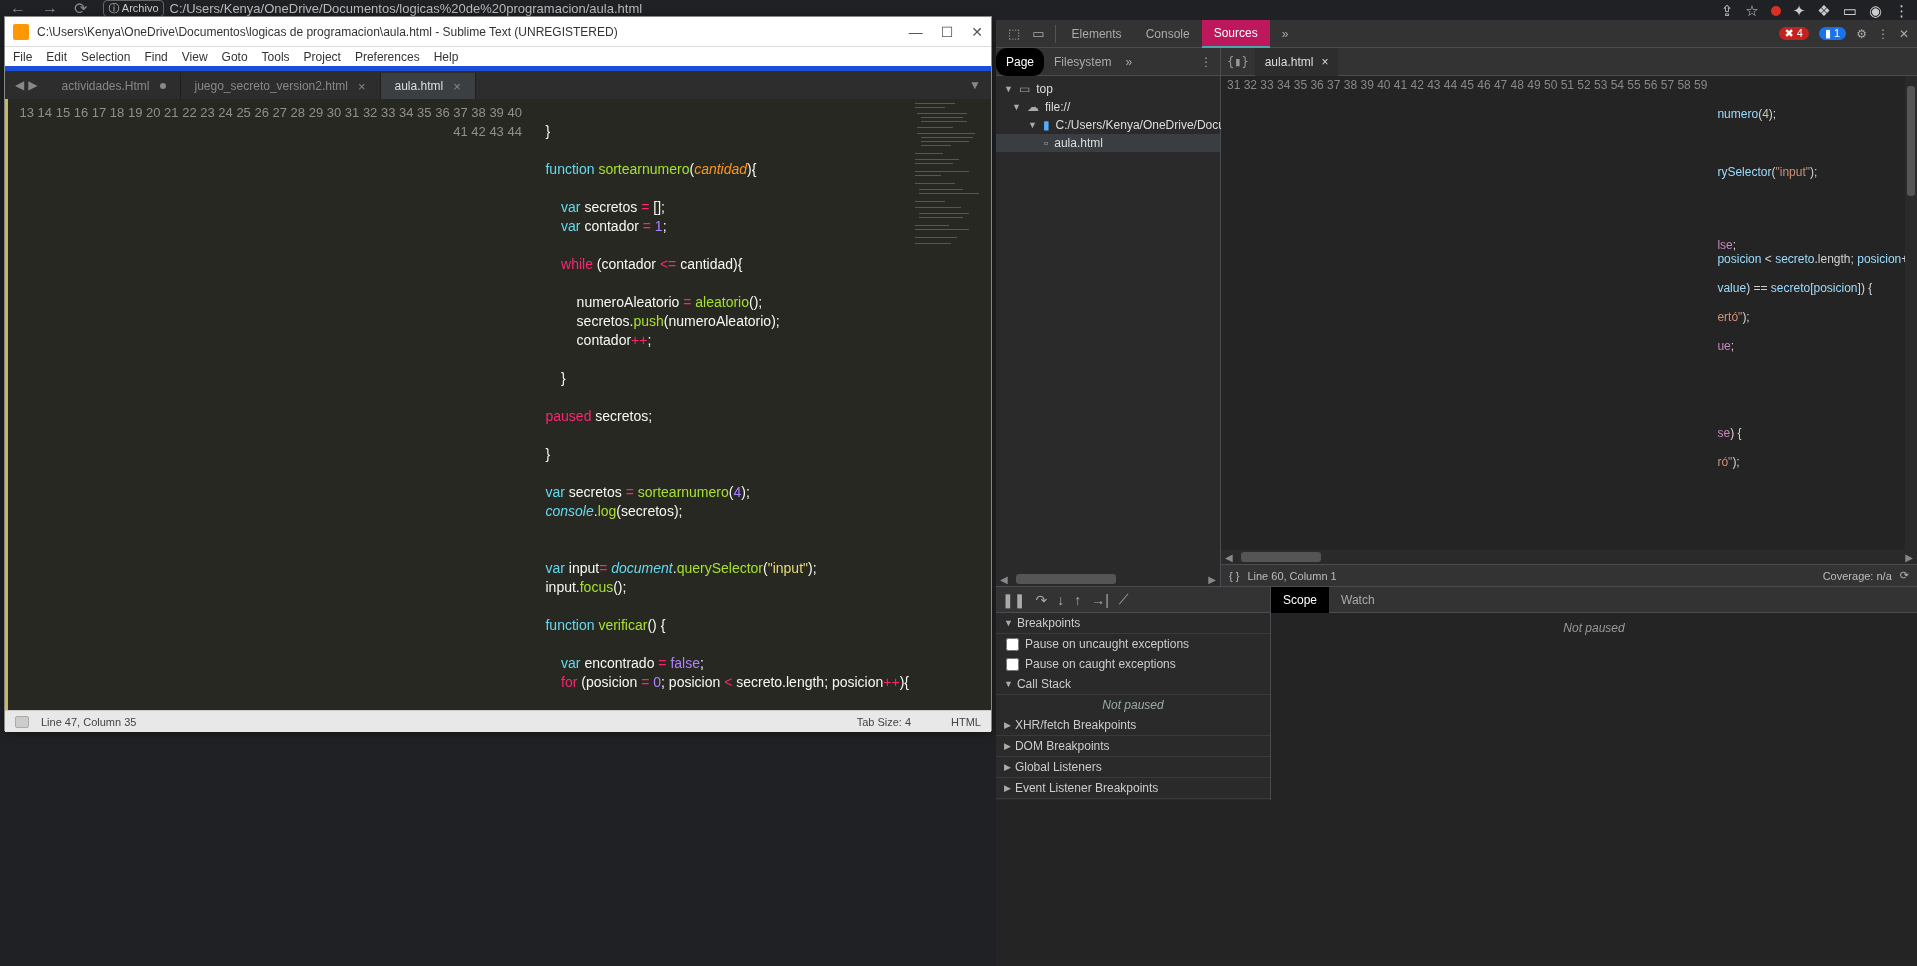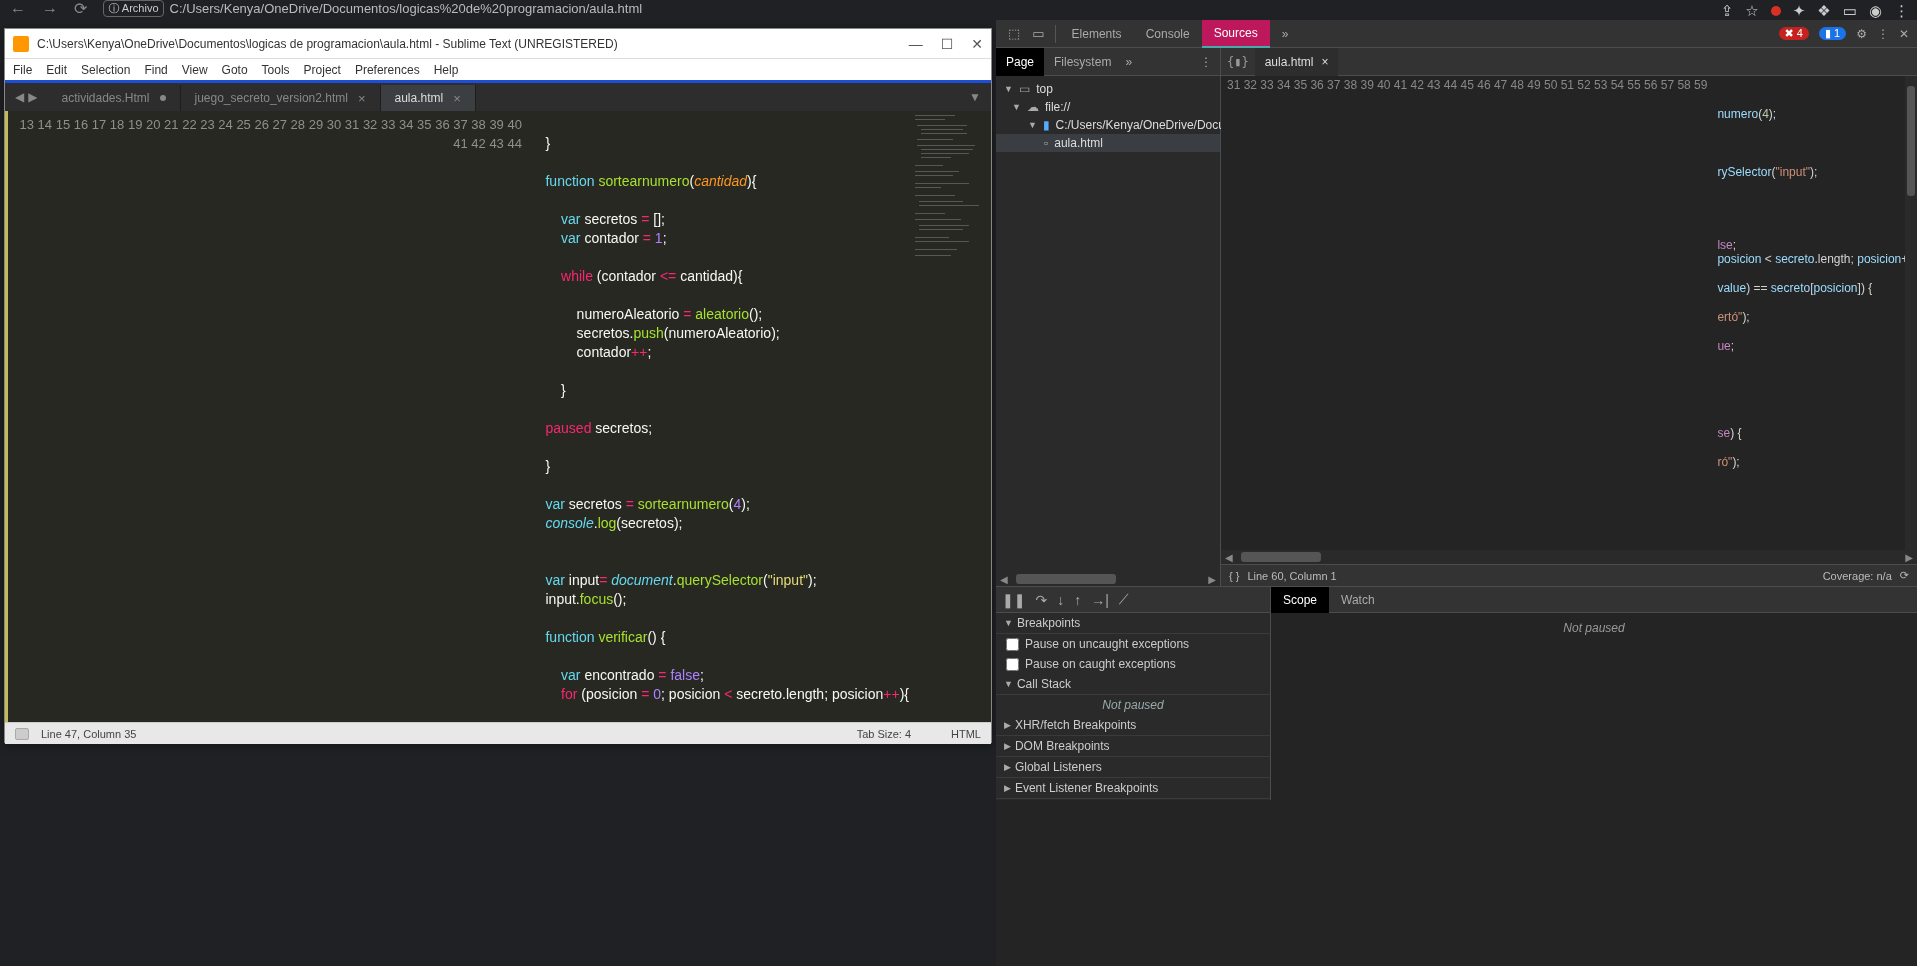--- a/index.html
+++ b/index.html
@@ -9,25 +9,25 @@
 .browser-bar { height: 16px; background: #202124; display: flex; align-items: center; padding: 0 10px; color: #aaa; font-size: 13px; }
 .browser-bar .arrows { display: flex; gap: 16px; margin-right: 16px; color: #888; font-size: 16px; }
 .browser-bar .url-prefix { color: #ccc; margin-right: 6px; border: 1px solid #666; border-radius: 4px; padding: 0 4px; font-size: 11px; }
 .browser-bar .url { color: #bbb; }
 
 
 .browser-right { position: absolute; top: 2px; right: 8px; display: flex; gap: 12px; color: #ccc; font-size: 15px; align-items: center; }
 .browser-right .red-dot { width: 10px; height: 10px; background: #d93025; border-radius: 50%; }
 
 
-.sublime { position: absolute; left: 4px; top: 28px; width: 988px; height: 715px; background: #84cc16; border: 1px solid #888; box-shadow: 0 2px 10px rgba(0,0,0,.4); }
+.sublime { position: absolute; left: 4px; top: 16px; width: 988px; height: 715px; background: #84cc16; border: 1px solid #888; box-shadow: 0 2px 10px rgba(0,0,0,.4); }
 .sublime-title { height: 30px; background: #fff; display: flex; align-items: center; padding: 0 8px; color: #333; font-size: 12px; border-bottom: 1px solid #ddd; }
 .sublime-title .st-icon { width: 16px; height: 16px; background: #ff9800; margin-right: 8px; border-radius: 2px; }
 .sublime-title .win-ctrl { margin-left: auto; display: flex; gap: 18px; color: #555; font-size: 14px; }
-.sublime-menu { height: 24px; background: #fff; display: flex; align-items: center; padding: 0 8px; gap: 14px; color: #333; font-size: 12px; border-bottom: 3px solid #1d4ed8; }
+.sublime-menu { height: 24px; background: #fff; display: flex; align-items: center; padding: 0 8px; gap: 14px; color: #333; font-size: 12px; border-bottom: 5px solid #1d4ed8; }
 .sublime-tabs { height: 28px; background: #2d2d2d; display: flex; align-items: flex-end; }
 .sublime-tabs .nav-arrows { color: #888; display: flex; gap: 4px; padding: 0 10px; font-size: 12px; align-self: center; }
 .sublime-tabs .tab { height: 26px; padding: 0 14px; display: flex; align-items: center; gap: 10px; color: #888; font-size: 12px; background: #2d2d2d; border-right: 1px solid #1e1e1e; }
 .sublime-tabs .tab.active { background: #3c3f41; color: #ddd; }
 .sublime-tabs .tab .mod { width: 6px; height: 6px; border-radius: 50%; background: #888; }
 .sublime-tabs .tab .close { color: #888; font-size: 13px; }
 .sublime-tabs .dropdown { margin-left: auto; color: #888; padding: 0 10px; align-self: center; font-size: 12px; }
 
 .editor { background: #272822; color: #f8f8f2; font-family: Consolas, "Courier New", monospace; font-size: 14px; height: 611px; display: flex; position: relative; }
 .gutter { background: #272822; color: #8f908a; padding: 4px 8px 4px 10px; text-align: right; line-height: 19px; font-size: 13px; user-select: none; border-left: 3px solid #c5b95a; }
@@ -52,21 +52,21 @@
 .dt-toolbar { height: 28px; background: #333; display: flex; align-items: center; border-bottom: 1px solid #494c50; padding-left: 6px; font-size: 12px; color: #aaa; }
 .dt-toolbar .ic { padding: 0 6px; color: #aaa; font-size: 13px; }
 .dt-toolbar .tab { padding: 0 12px; height: 28px; display: flex; align-items: center; }
 .dt-toolbar .tab.active { background: #be185d; color: #fff; border-bottom: 2px solid #4aa; }
 .dt-toolbar .right { margin-left: auto; display: flex; gap: 10px; align-items: center; padding-right: 8px; }
 .dt-toolbar .err-badge { background: #c5221f; color: #fff; border-radius: 8px; padding: 0 6px; font-size: 11px; }
 .dt-toolbar .info-badge { background: #1a73e8; color: #fff; border-radius: 8px; padding: 0 6px; font-size: 11px; }
 .dt-left { width: 225px; background: #2a2a2a; border-right: 1px solid #494c50; display: flex; flex-direction: column; }
 .dt-subtabs { height: 28px; background: #333; display: flex; align-items: center; font-size: 12px; color: #aaa; border-bottom: 1px solid #494c50; }
 .dt-subtabs .tab { padding: 0 10px; height: 28px; display: flex; align-items: center; }
-.dt-subtabs .tab.active { background: #000; color: #fff; }
+.dt-subtabs .tab.active { background: #000; color: #fff; border-radius: 11px; }
 .dt-subtabs .more { margin-left: 4px; }
 .dt-subtabs .right { margin-left: auto; padding: 0 8px; }
 
 .file-tree { padding: 4px 0; font-size: 12px; color: #ddd; }
 .file-tree .row { padding: 2px 8px; display: flex; align-items: center; gap: 6px; }
 .file-tree .row.sel { background: #3a3d41; }
 .file-tree .indent1 { padding-left: 16px; }
 .file-tree .indent2 { padding-left: 32px; }
 .file-tree .indent3 { padding-left: 48px; }
 .tri { font-size: 9px; color: #aaa; }

